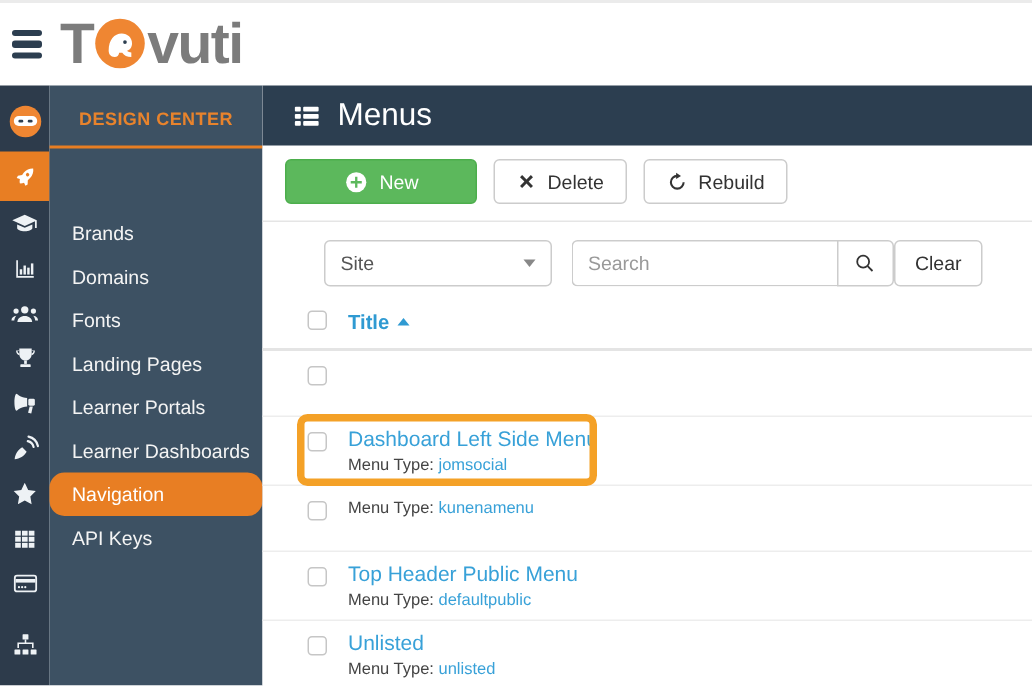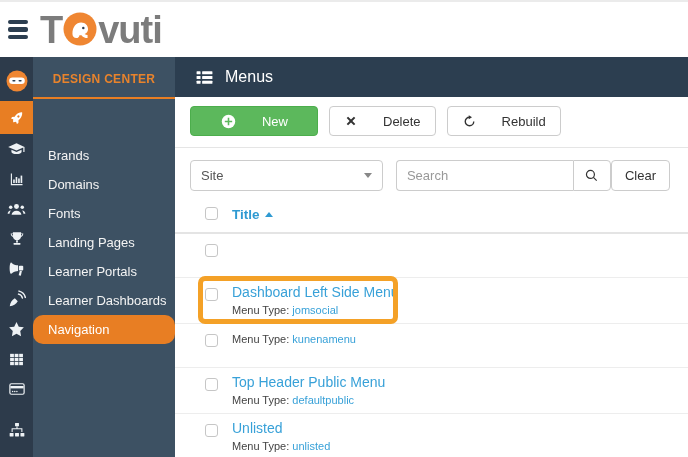--- a/index.html
+++ b/index.html
@@ -31,38 +31,38 @@
   .sidebar{width:142px;background:#3d5163;flex-shrink:0;}
   .sb-title{color:#e8832c;font-weight:bold;font-size:12px;letter-spacing:.3px;text-align:center;
             padding:15px 0 11px;border-bottom:2px solid #e87e23;}
   .sb-list{padding-top:4px;margin-top:38px;}
   .sb-item{height:29px;line-height:29px;padding-left:15px;font-size:13px;color:#f4f4f4;cursor:pointer;white-space:nowrap;}
   .sb-item.active{background:#e87e23;color:#fff;border-radius:10px;}
 
   
   .main{flex:1;display:flex;flex-direction:column;background:#fff;min-width:0;}
   .main-header{height:40px;background:#2c3e50;display:flex;align-items:center;gap:11px;padding-left:20px;flex-shrink:0;}
-  .main-title{color:#fff;font-size:16px;}
+  .main-title{color:#fff;font-size:21px;}
 
   .toolbar{display:flex;gap:11px;padding:9px 15px 11px;border-bottom:1px solid #e5e5e5;}
-  .btn{height:30px;display:inline-flex;align-items:center;gap:25px;padding:0 14px;border:1px solid #ccc;
+  .btn{height:30px;display:inline-flex;align-items:center;gap:7px;padding:0 14px;border:1px solid #ccc;
        border-radius:4px;background:#fff;color:#333;font-size:13px;cursor:pointer;font-family:inherit;}
   .btn-new{width:128px;justify-content:center;background:#5cb85c;border-color:#4cae4c;color:#fff;}
 
   .filters{display:flex;align-items:center;padding:12px 15px 0;}
   .select{width:200px;height:31px;border:1px solid #ccc;border-radius:4px;background:#fff;display:flex;
-          align-items:center;justify-content:space-between;padding:4px 10px;font-size:13px;color:#555;cursor:pointer;}
+          align-items:center;justify-content:space-between;padding:4px 10px;font-size:13px;color:#555;cursor:pointer;margin-left:26px;}
   .caret-down{width:0;height:0;border-left:4px solid transparent;border-right:4px solid transparent;border-top:5px solid #888;}
   .search-group{display:flex;height:31px;margin-left:13px;}
   .search-input{width:177px;height:31px;border:1px solid #ccc;border-right:none;border-radius:4px 0 0 4px;
                 padding:0 10px;font-size:13px;color:#333;font-family:inherit;outline:none;}
   .search-input::placeholder{color:#999;}
   .search-btn{width:38px;height:31px;border:1px solid #ccc;border-radius:0 4px 4px 0;background:#fff;
               display:flex;align-items:center;justify-content:center;cursor:pointer;}
-  .clear-btn{margin-left:auto;margin-right:3px;height:31px;padding:0 13px;border:1px solid #ccc;border-radius:4px;
+  .clear-btn{margin-left:auto;margin-right:18px;height:31px;padding:0 13px;border:1px solid #ccc;border-radius:4px;
              background:#fff;font-size:13px;color:#333;cursor:pointer;font-family:inherit;}
 
   .table{margin-top:7px;}
   .thead{display:flex;align-items:flex-start;padding:9px 15px 10px 30px;border-bottom:2px solid #e4e4e4;}
   .th-title{margin-left:14px;display:flex;align-items:center;gap:5px;color:#2f9ad2;font-weight:bold;font-size:13.5px;cursor:pointer;}
   .caret-up{width:0;height:0;border-left:4px solid transparent;border-right:4px solid transparent;border-bottom:5px solid #2f9ad2;}
 
   .row{position:relative;display:flex;align-items:flex-start;padding:6px 15px 6px 30px;border-bottom:1px solid #ededed;min-height:44px;}
   .cb{appearance:none;-webkit-appearance:none;width:13px;height:13px;border:1px solid #c6c6c6;border-radius:3px;
       background:#fff;margin:0;cursor:pointer;flex-shrink:0;}
@@ -198,20 +198,21 @@
   <div class="sidebar">
     <div class="sb-title">DESIGN CENTER</div>
     <div class="sb-list">
       <div class="sb-item">Brands</div>
       <div class="sb-item">Domains</div>
       <div class="sb-item">Fonts</div>
       <div class="sb-item">Landing Pages</div>
       <div class="sb-item">Learner Portals</div>
       <div class="sb-item">Learner Dashboards</div>
       <div class="sb-item active">Navigation</div>
+      <div class="sb-item">API Keys</div>
     </div>
   </div>
 
   <div class="main">
     <div class="main-header">
       <svg width="19" height="19" viewBox="0 0 24 24" fill="#fff">
         <rect x="2" y="4" width="5" height="4" rx="0.8"></rect>
           <rect x="9" y="4" width="13" height="4" rx="0.8"></rect>
         <rect x="2" y="10" width="5" height="4" rx="0.8"></rect>
           <rect x="9" y="10" width="13" height="4" rx="0.8"></rect>

